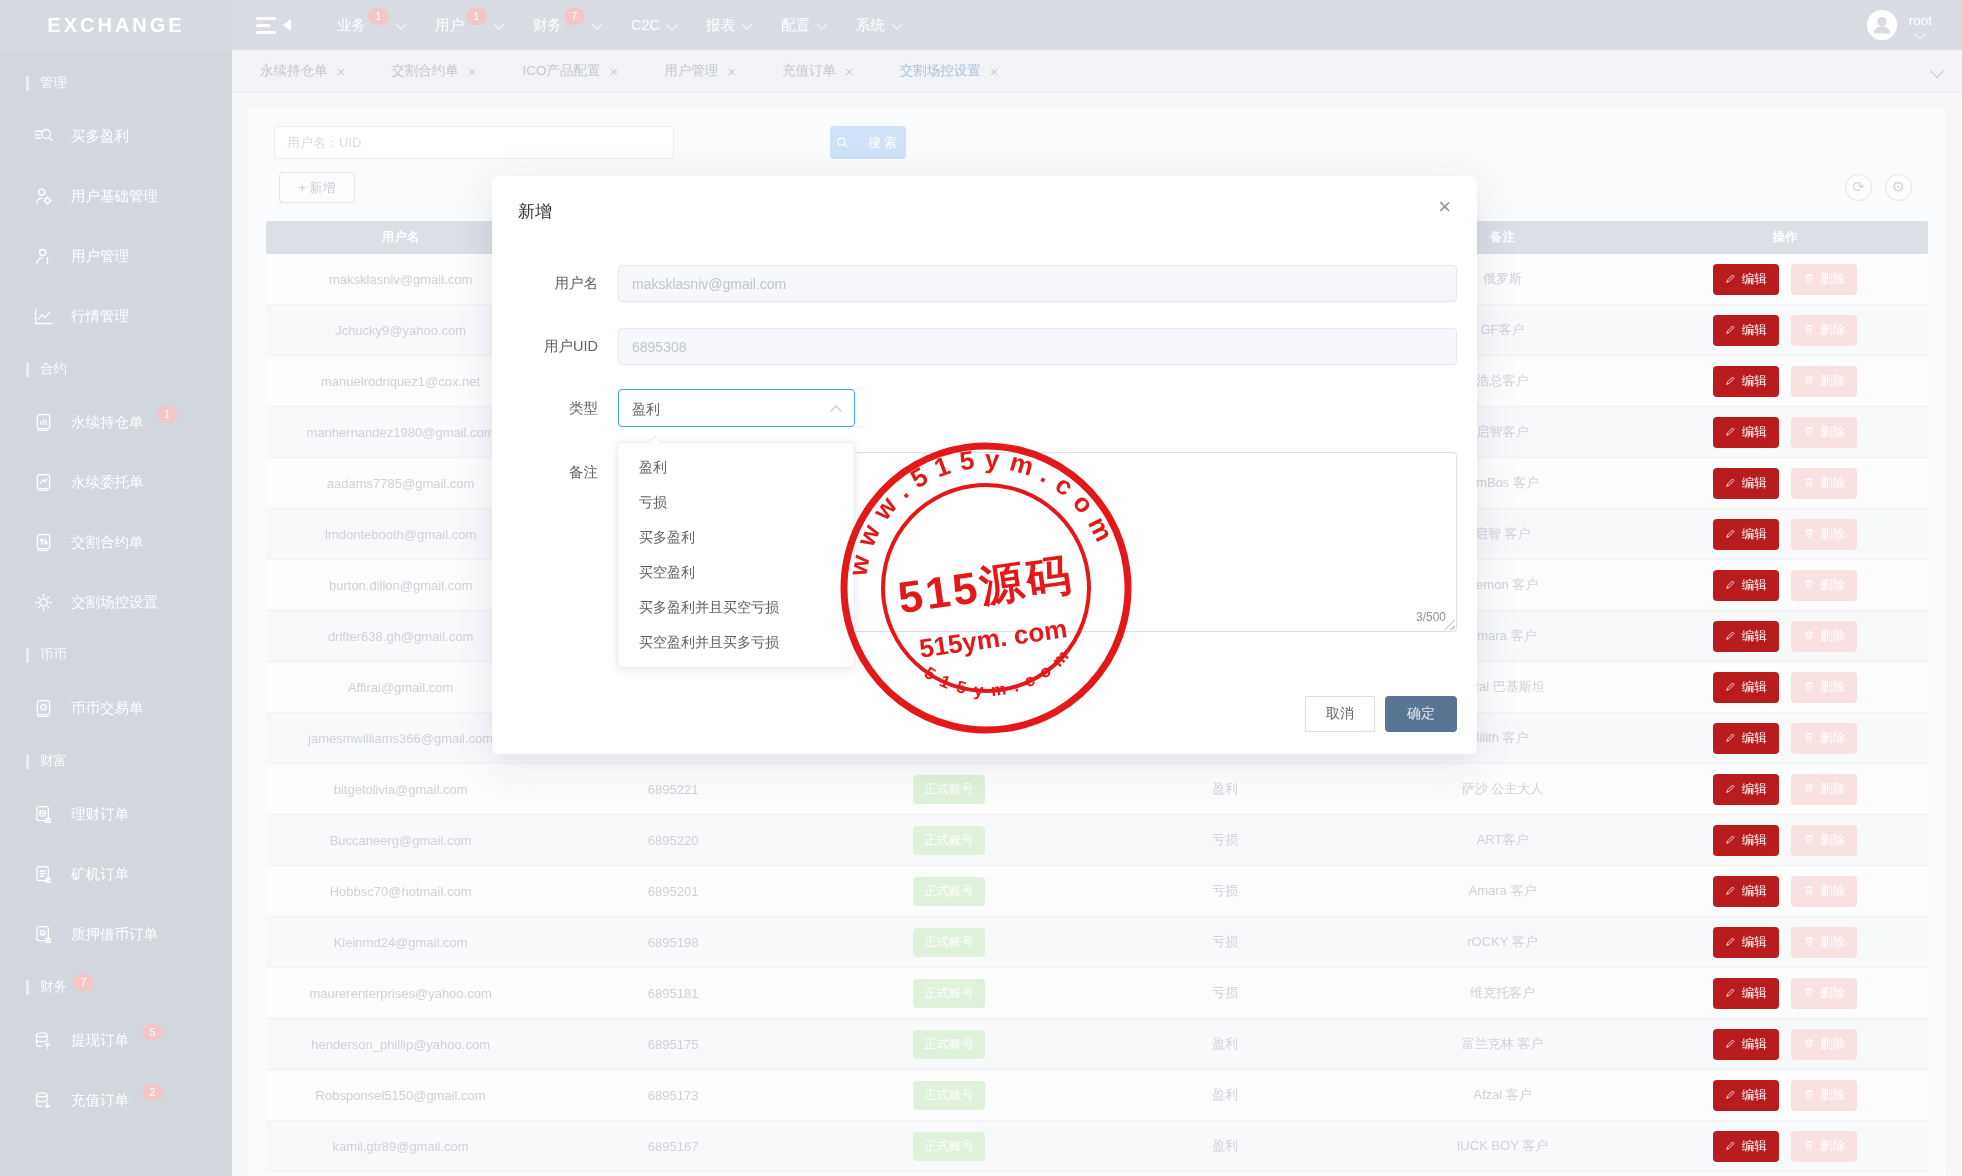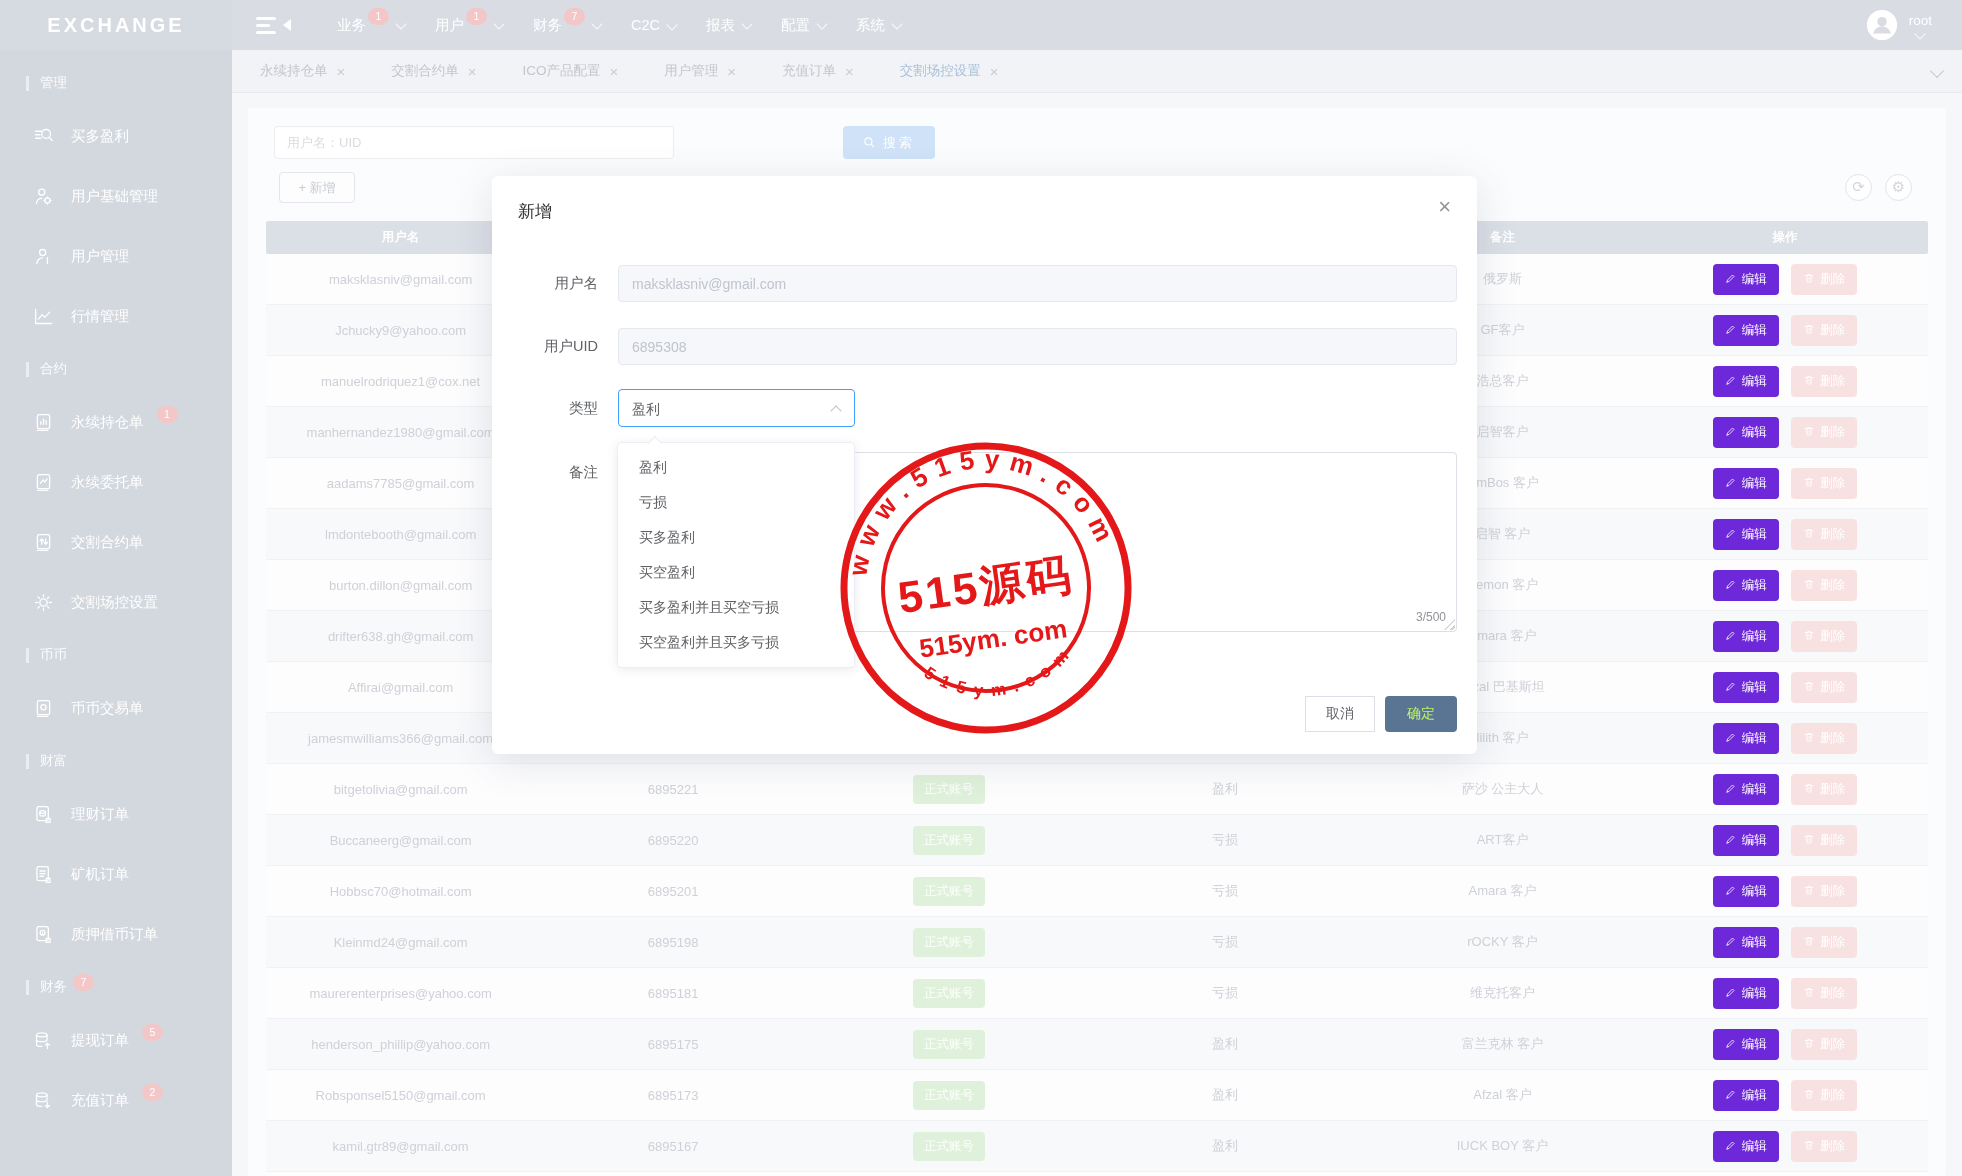--- a/index.html
+++ b/index.html
@@ -38,41 +38,41 @@
   .sicon svg,.bicon svg{fill:none;stroke:currentColor;stroke-width:1.5;stroke-linecap:round;stroke-linejoin:round;display:block}
   .sicon svg{width:21px;height:21px}
   .sitem .nbadge{margin-top:-16px;margin-left:-4px}
   .stitle .nbadge{margin-top:-10px;margin-left:-5px}
   
   .content{position:absolute;top:92px;left:232px;right:0;bottom:0;background:#f6f7f9;padding:16px 16px 0}
   .card{background:#fbfcfd;height:100%;position:relative;border-radius:3px}
   .search-input{position:absolute;left:26px;top:18px;width:400px;height:33px;border:1px solid #ecedf0;border-radius:4px;
                 background:#fff;font-size:13px;color:#c4c7cd;padding:0 12px;outline:none;box-sizing:border-box}
   .search-input::placeholder{color:#dadce1}
-  .search-btn{position:absolute;left:595px;top:18px;width:92px;height:33px;background:#cfe2f7;color:#fff;border:none;
-              border-radius:4px;font-size:13px;display:flex;align-items:center;justify-content:center;gap:7px;cursor:pointer;letter-spacing:3px}
+  .search-btn{position:absolute;left:582px;top:18px;width:76px;height:33px;background:#cfe2f7;color:#fff;border:none;
+              border-radius:4px;font-size:13px;display:flex;align-items:center;justify-content:space-between;gap:7px;cursor:pointer;letter-spacing:3px}
   .search-btn svg{width:13px;height:13px;fill:none;stroke:#fff;stroke-width:2}
   .add-btn{position:absolute;left:31px;top:64px;width:76px;height:31px;border:1px solid #e3e5ea;color:#c9ccd3;
            background:#fdfdfe;border-radius:4px;font-size:13px;cursor:pointer}
   .circ{position:absolute;top:66px;width:27px;height:27px;border-radius:50%;color:#d3d6dc;border:1.5px solid #e2e4e9;
         text-align:center;line-height:24px;font-size:15px;background:#fff;cursor:pointer;box-sizing:border-box}
   .circ.r1{right:74px}.circ.r2{right:34px}
   
   .table{position:absolute;left:18px;right:18px;top:113px;bottom:0;overflow:hidden}
   .grid6{display:grid;grid-template-columns:16.2% 16.6% 16.6% 16.6% 16.8% 1fr}
   .thead{background:#dbdfe6;height:33px;align-items:center;border-radius:2px}
   .th{color:#fff;font-size:12.5px;font-weight:bold;text-align:center}
   .trow{height:50px;align-items:center;border-bottom:1px solid #f1f2f5;background:#fdfdfe}
   .trow:nth-child(even){background:#f8f9fb}
   .td{text-align:center;font-size:13px;color:#ced1d7;white-space:nowrap;overflow:hidden}
   .tag-ok{display:inline-block;background:#dff1da;color:rgba(255,255,255,.95);font-size:12.5px;padding:6px 11px;border-radius:4px}
   .rbtn{display:inline-flex;align-items:center;gap:5px;border:none;border-radius:4px;font-size:12.5px;
         padding:7px 12px;color:#fff;cursor:pointer;font-family:inherit}
   .rbtn svg{width:12px;height:12px;fill:none;stroke:#fff;stroke-width:1.6;stroke-linecap:round;stroke-linejoin:round}
-  .btn-edit{background:#6d28d9;margin-right:9px}
+  .btn-edit{background:#b91c1c;margin-right:9px}
   .btn-del{background:#f8e1e1}
   
   .modal{position:absolute;left:492px;top:176px;width:985px;height:578px;background:#fff;border-radius:6px;
          box-shadow:0 8px 40px rgba(60,70,90,.14);z-index:100}
   .m-title{position:absolute;left:26px;top:24px;font-size:17px;color:#303133}
   .m-close{position:absolute;right:26px;top:20px;font-size:22px;color:#909399;cursor:pointer;line-height:1}
   .m-label{position:absolute;width:106px;text-align:right;font-size:14.5px;color:#606266}
   .m-input{position:absolute;left:126px;width:839px;height:37px;background:#f5f7fa;border:1px solid #e4e7ed;border-radius:4px;
            color:#c0c4cc;font-size:14px;line-height:37px;padding:0 13px;box-sizing:border-box;white-space:nowrap;overflow:hidden}
   .m-select{position:absolute;left:126px;top:213px;width:237px;height:38px;border:1px solid #409eff;border-radius:4px;
@@ -80,21 +80,21 @@
   .m-select .chev{border-color:#c0c4cc;transform:rotate(-135deg);position:absolute;right:14px;top:17px;margin:0}
   .m-textarea{position:absolute;left:126px;top:276px;width:839px;height:180px;border:1px solid #dcdfe6;border-radius:4px;
               background:#fff;box-sizing:border-box}
   .m-count{position:absolute;right:10px;bottom:7px;font-size:12px;color:#909399}
   .m-resize{position:absolute;right:1px;bottom:1px;width:11px;height:11px;
             background:repeating-linear-gradient(135deg,transparent 0 3px,#c0c4cc 3px 4.5px);
             clip-path:polygon(100% 0,100% 100%,0 100%);opacity:.8}
   .m-cancel{position:absolute;right:102px;bottom:22px;width:70px;height:36px;background:#fff;border:1px solid #dcdfe6;
             border-radius:0;color:#606266;font-size:14px;cursor:pointer;font-family:inherit}
   .m-ok{position:absolute;right:20px;bottom:22px;width:72px;height:36px;background:#5a7594;border:none;
-        border-radius:4px;color:#bef264;font-size:14px;cursor:pointer;font-family:inherit}
+        border-radius:4px;color:#e5e5e5;font-size:14px;cursor:pointer;font-family:inherit}
   
   .dd{position:absolute;left:125px;top:266px;width:236px;background:#fff;border:1px solid #ebeef5;border-radius:4px;
       box-shadow:0 2px 12px rgba(0,0,0,.08);z-index:110;padding:7px 0}
   .dd::before{content:'';position:absolute;top:-5px;left:32px;width:9px;height:9px;background:#fff;
               border-left:1px solid #ebeef5;border-top:1px solid #ebeef5;transform:rotate(45deg)}
   .dd-opt{height:35px;line-height:35px;padding:0 21px;font-size:14px;color:#606266;cursor:pointer;white-space:nowrap}
   
   .stamp{position:absolute;left:836px;top:438px;width:300px;height:300px;z-index:300;transform:rotate(-8deg);pointer-events:none}
   .stamp text{font-family:"Liberation Sans","DejaVu Sans",sans-serif;font-weight:bold}
 </style>

